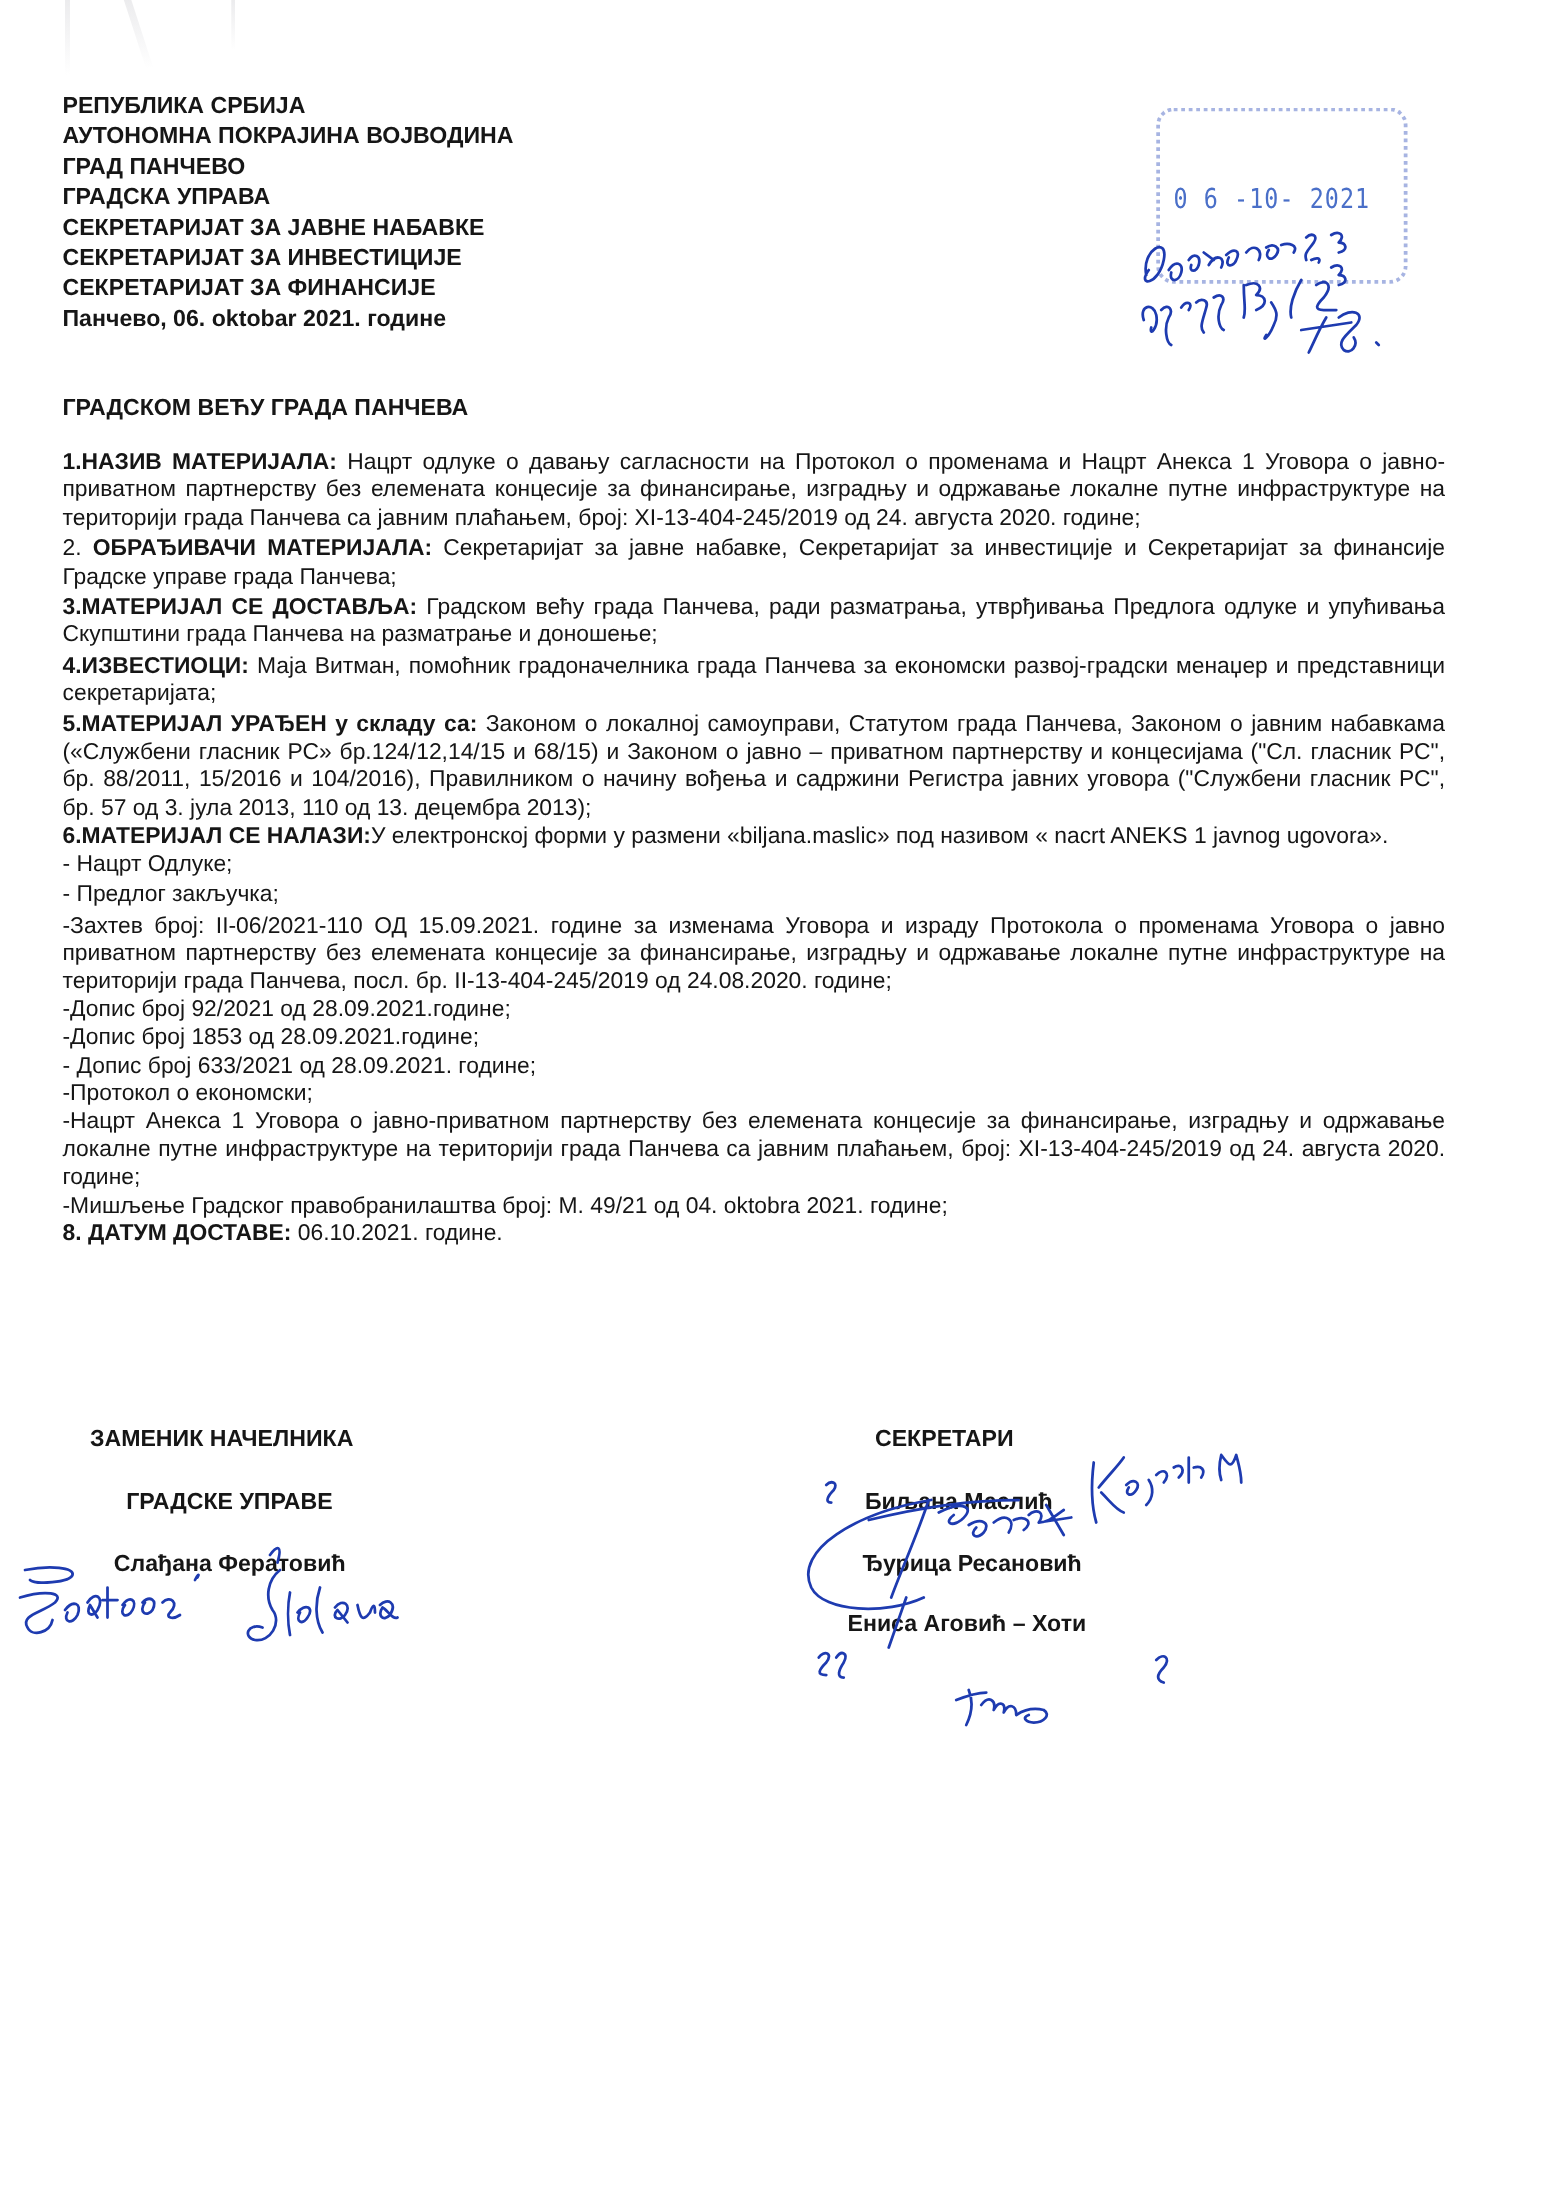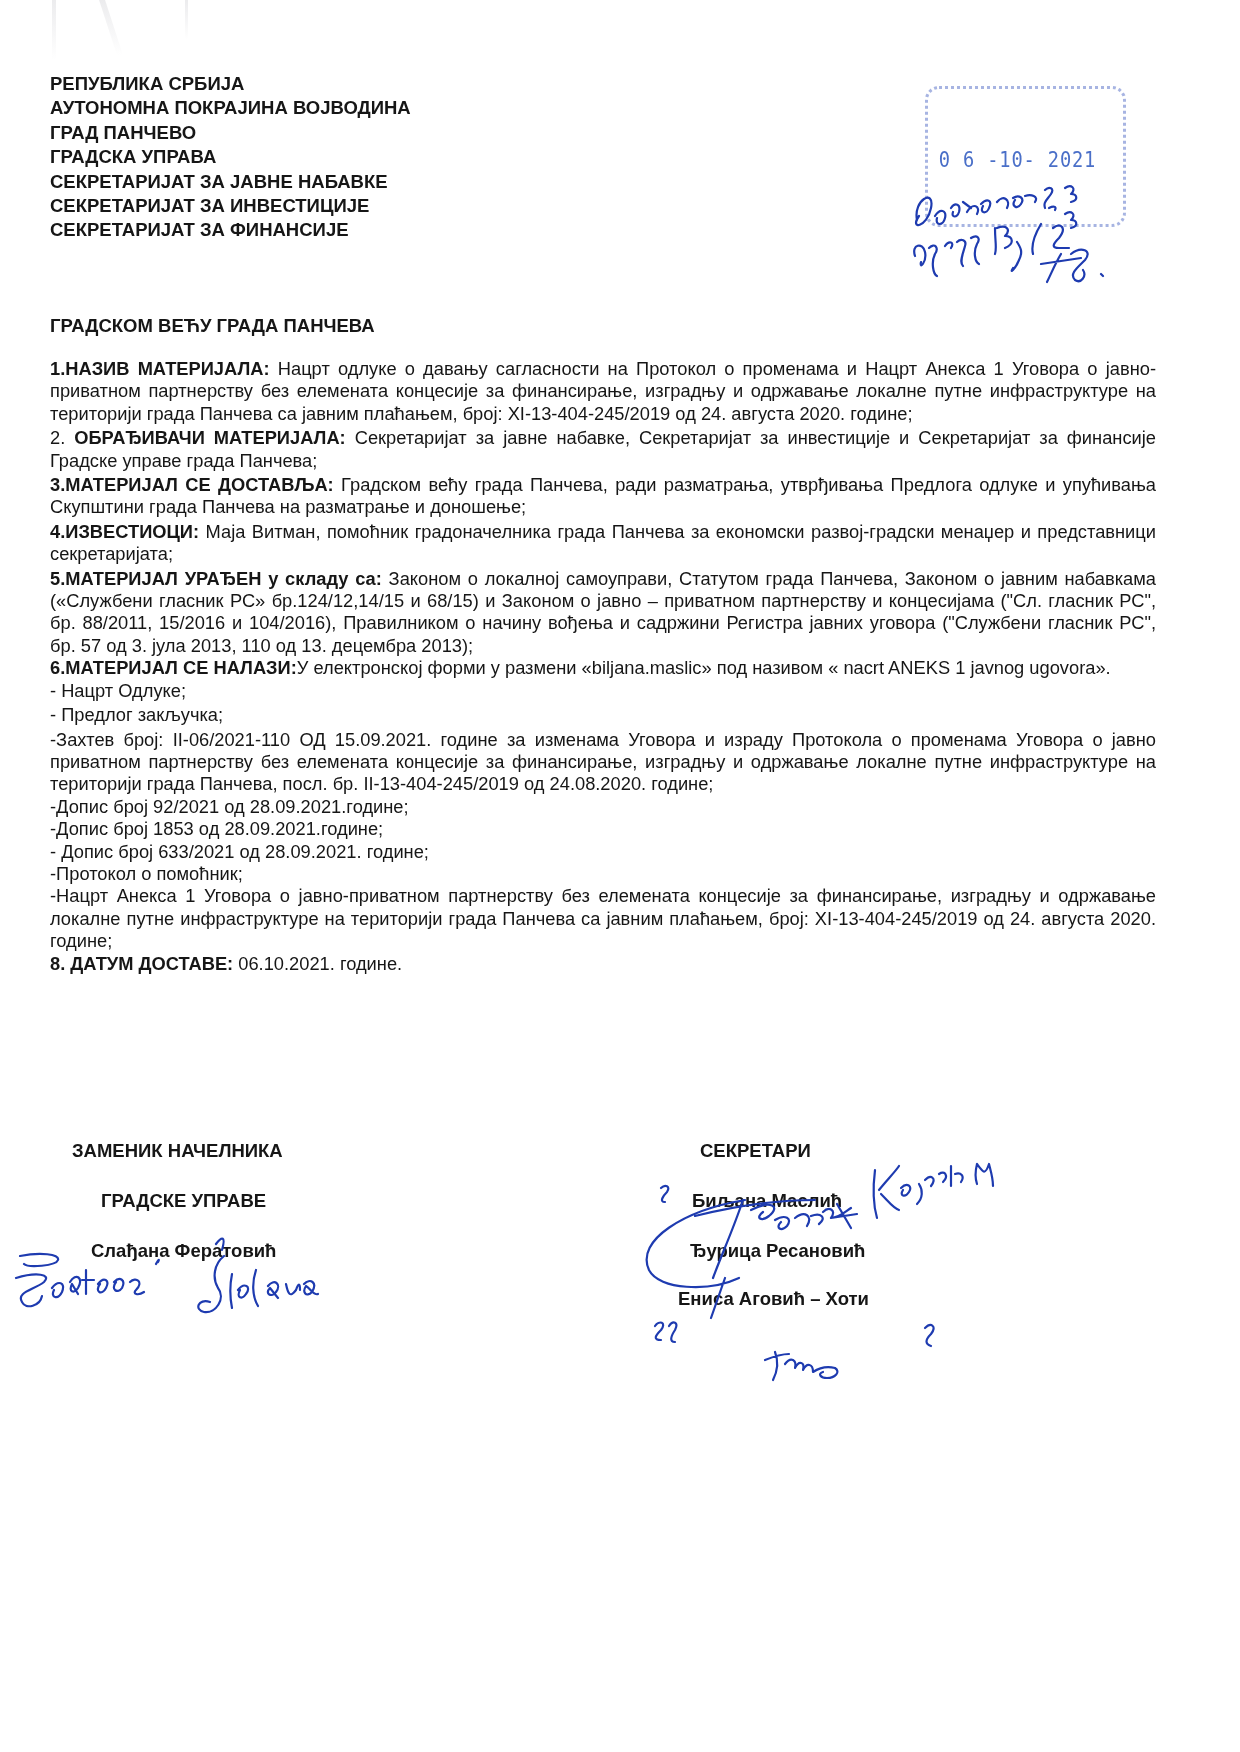--- a/index.html
+++ b/index.html
@@ -33,20 +33,21 @@
   <div class="scan-streak" style="left:185px;top:0;width:3px;height:40px;"></div>
 
   <div class="header-block">
     <div>РЕПУБЛИКА СРБИЈА</div>
     <div>АУТОНОМНА ПОКРАЈИНА ВОЈВОДИНА</div>
     <div>ГРАД ПАНЧЕВО</div>
     <div>ГРАДСКА УПРАВА</div>
     <div>СЕКРЕТАРИЈАТ ЗА ЈАВНЕ НАБАВКЕ</div>
     <div>СЕКРЕТАРИЈАТ ЗА  ИНВЕСТИЦИЈЕ</div>
     <div>СЕКРЕТАРИЈАТ ЗА ФИНАНСИЈЕ</div>
+    <div>Панчево, 06. oktobar 2021. године</div>
   </div>
 
   <div class="stamp">
     <div class="stamp-frame"></div>
     <div class="stamp-date">0 6 -10- 2021</div>
     <svg class="ink" width="225" height="200" style="left:0;top:0;">
       <path d="M12 142 C 8 122, 30 110, 26 130 C 22 150, 4 152, 14 138 M30 138 c5-8 12-6 10 2 c-2 8 -10 8 -8 0 M46 130 c4-6 10-4 8 4 c-2 6-8 6-6 0 M58 124 l8 6 M62 134 c6-10 14-6 10 2 M76 126 c6-6 12-4 8 4 c-2 6 -10 6 -6 -2 M92 124 c6-8 14-2 10 6 M108 120 c6-4 12 0 8 6 c-4 6 -10 2 -6 -4 M120 118 c6 -2 14 0 10 6 M140 112 c4-4 10-2 6 4 c-4 6 -8 8 -6 14 M144 130 c4-2 8-2 6 2"></path>
       <path d="M10 178 c-4 -12 8 -14 10 -4 c2 10 -6 18 -4 10 M24 170 c6-6 10 0 6 6 c-4 8 -2 20 2 22 M40 168 c4-6 10-4 6 2 M52 164 c4-4 10-2 8 4 c-2 8 -6 16 -2 20 M66 160 c6-4 10 0 6 6 c-4 8 -2 18 2 20 M90 150 c0 14 2 20 0 26 M92 150 c10-4 14 2 8 8 c8 0 10 8 0 12 M112 164 c4 6 6 10 2 18 c-4 10 -10 14 -6 8 M136 146 c-6 10 -10 22 -8 30 M148 150 c8-6 14 0 6 10 c-6 6 -8 10 0 10 l10 0"></path>
       <path d="M160 110 c6-4 12 0 6 6 c6 0 8 6 0 8 M160 136 c6-4 12 0 6 6 c6 0 8 6 0 8"></path>
       <path d="M136 186 c14 -2 26 -4 40 -6 M156 176 c-6 10 -10 20 -14 28 M166 176 c10 -8 22 -4 14 6 c-8 8 -16 14 -10 20 c6 4 12 -4 8 -10 M196 196 l2 2"></path>
@@ -61,22 +62,23 @@
     <p class="sp"><b>3.МАТЕРИЈАЛ СЕ ДОСТАВЉА:</b><span> Градском већу града Панчева, ради разматрања, утврђивања Предлога одлуке и упућивања Скупштини града Панчева на разматрање и доношење;</span></p>
     <p class="sp"><b>4.ИЗВЕСТИОЦИ:</b><span> Маја Витман, помоћник градоначелника града Панчева за економски развој-градски менаџер и представници секретаријата;</span></p>
     <p class="sp"><b>5.МАТЕРИЈАЛ УРАЂЕН у складу са:</b><span> Законом о локалној самоуправи, Статутом града Панчева, Законом о јавним набавкама («Службени гласник РС» бр.124/12,14/15 и 68/15) и Законом о јавно – приватном партнерству и концесијама  ("Сл. гласник РС", бр. 88/2011, 15/2016 и 104/2016), Правилником о начину вођења и садржини Регистра јавних уговора ("Службени гласник РС", бр. 57 од 3. јула 2013, 110 од 13. децембра 2013);</span></p>
     <p><b>6.МАТЕРИЈАЛ СЕ НАЛАЗИ:</b><span>У електронској форми у размени «biljana.maslic» под називом « nacrt ANEKS 1 javnog ugovora».</span></p>
     <p>- Нацрт Одлуке;</p>
     <p class="sp">- Предлог закључка;</p>
     <p class="sp">-Захтев број: II-06/2021-110 ОД 15.09.2021. године за изменама Уговора и израду Протокола о променама Уговора о јавно приватном партнерству без елемената концесије за финансирање, изградњу и одржавање локалне путне инфраструктуре на територији града Панчева, посл. бр. II-13-404-245/2019 од 24.08.2020. године;</p>
     <p>-Допис број 92/2021 од 28.09.2021.године;</p>
     <p>-Допис број 1853 од 28.09.2021.године;</p>
     <p>- Допис број 633/2021 од 28.09.2021. године;</p>
-    <p>-Протокол о помоћник;</p>
+    <p>-Протокол о економски;</p>
     <p>-Нацрт Анекса 1 Уговора о јавно-приватном партнерству без елемената концесије за финансирање, изградњу и одржавање локалне путне инфраструктуре на територији града Панчева са јавним плаћањем, број: XI-13-404-245/2019 од 24. августа 2020. године;</p>
+    <p>-Мишљење Градског правобранилаштва број: М. 49/21 од 04. oktobra 2021. године;</p>
     <p><b>8. ДАТУМ ДОСТАВЕ:</b><span> 06.10.2021. године.</span></p>
   </div>
 
   <div class="sig-left">
     <div style="left:2px;top:0;">ЗАМЕНИК НАЧЕЛНИКА</div>
     <div style="left:31px;top:50px;">ГРАДСКЕ УПРАВЕ</div>
     <div style="left:21px;top:100px;">Слађана Фератовић</div>
   </div>
   <svg class="ink" width="400" height="80" style="left:6px;top:1250px;">
     <path d="M14 6 c20 -4 40 -2 38 4 c-2 6 -30 8 -34 4 M10 28 c20 -6 36 -4 28 4 c-10 8 -28 10 -22 20 c4 8 18 4 20 -6 M46 38 c6-8 14-6 10 4 c-4 8 -12 6 -8 -2 M64 32 c6-10 14-4 8 6 c-4 6 -10 4 -6 -4 l6 10 M80 20 l0 24 M76 30 l12 0 M92 34 c6-8 12-4 8 4 c-4 8 -12 4 -6 -4 M108 32 c6-6 12-2 8 6 c-4 6 -12 2 -6 -6 M124 32 c6-6 14 0 6 8 c-4 4 2 6 8 2 M150 14 c2 -4 4 -6 2 -2"></path>

